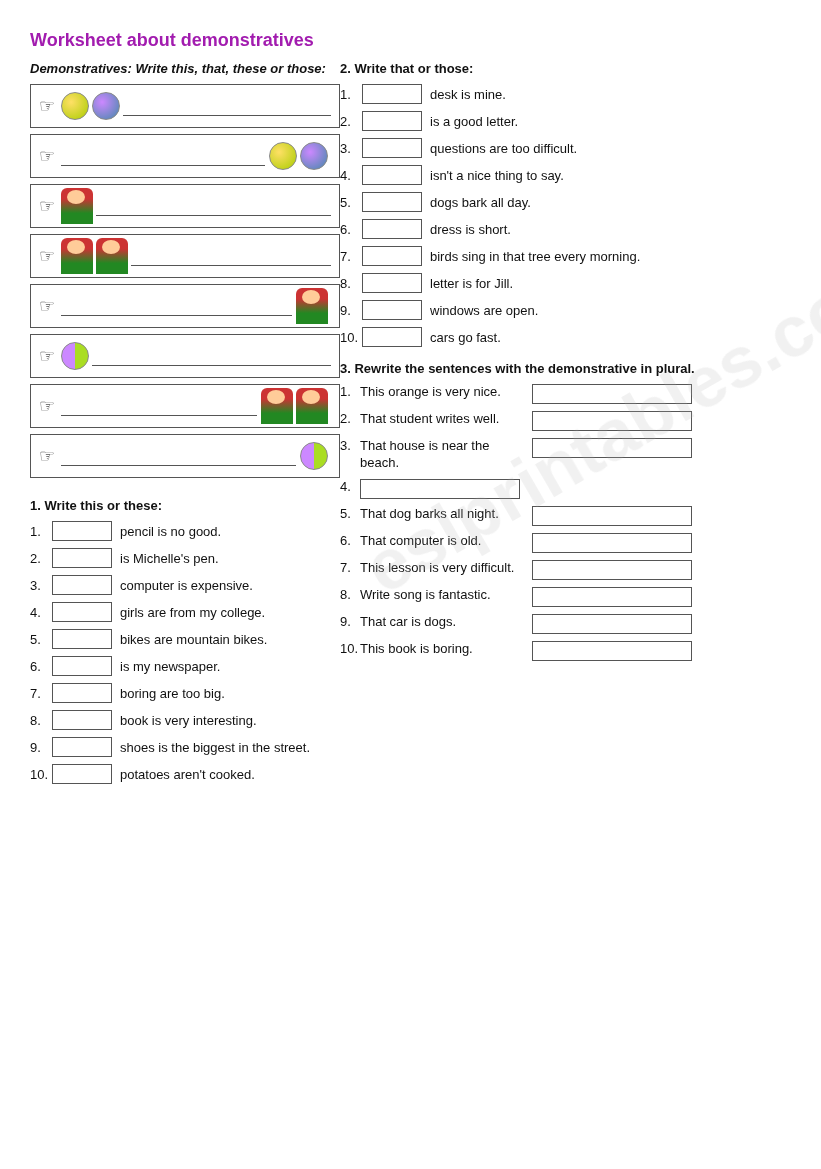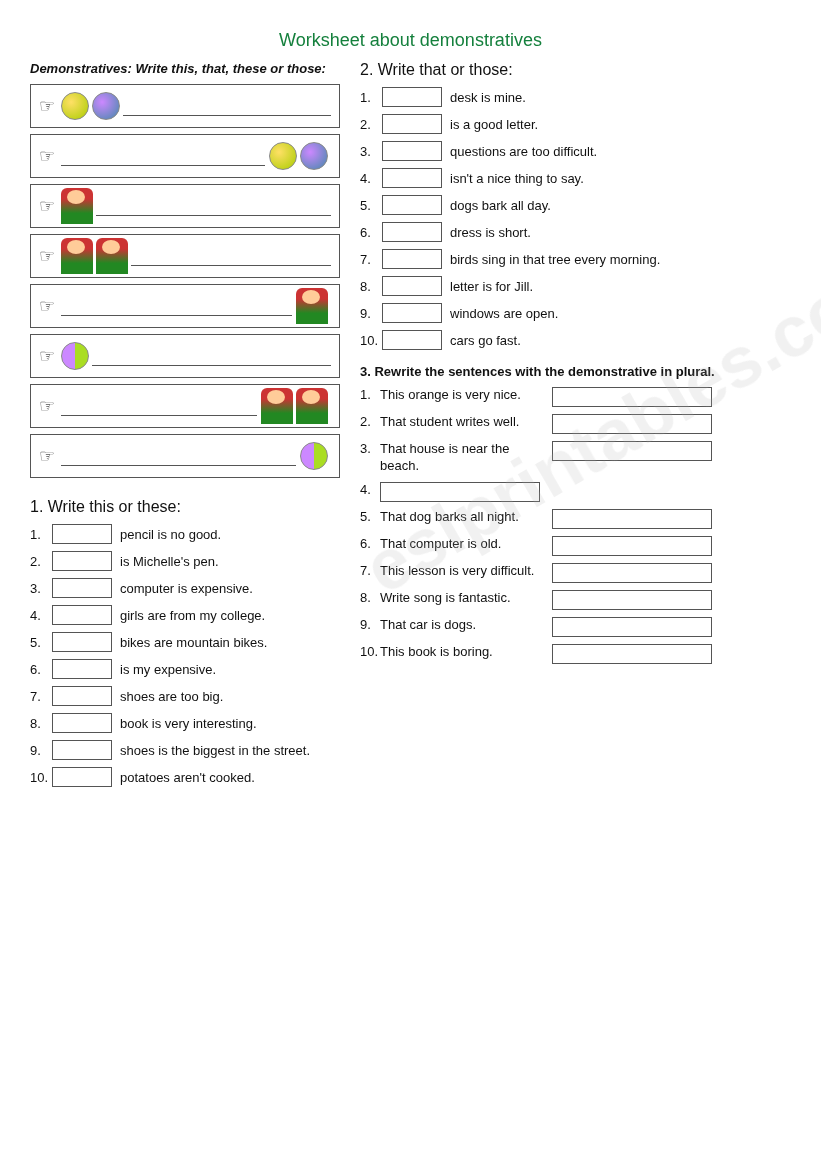--- a/index.html
+++ b/index.html
@@ -6,47 +6,45 @@
     body {
       background: #fff;
       font-family: Arial, sans-serif;
       font-size: 13px;
       width: 821px;
       min-height: 1169px;
       padding: 30px 30px 30px 30px;
       color: #111;
     }
     .page-title {
-      color: #15803d;
-      font-weight: normal;
+      color: #a21caf;
+      font-weight: bold;
       font-size: 18px;
       margin-bottom: 10px;
-      text-align: center;
     }
     .two-col {
       display: flex;
-      gap: 20px;
       align-items: flex-start;
     }
     .left-col {
       width: 310px;
       flex-shrink: 0;
     }
     .right-col {
       flex: 1;
     }
     .section-title {
       font-weight: bold;
       font-style: italic;
       margin-bottom: 8px;
       font-size: 13px;
     }
     .section-header {
-      font-weight: normal;
-      font-size: 16px;
+      font-weight: bold;
+      font-size: 13px;
       margin-bottom: 8px;
     }
     .demo-box {
       border: 1px solid #555;
       display: flex;
       align-items: center;
       padding: 4px 8px;
       margin-bottom: 6px;
       height: 44px;
       background: #fff;
@@ -274,26 +272,26 @@
     <span>girls are from my college.</span>
   </li>
           <li>
     <span class="num">5.</span>
     <span class="answer-box"></span>
     <span>bikes are mountain bikes.</span>
   </li>
           <li>
     <span class="num">6.</span>
     <span class="answer-box"></span>
-    <span>is my expensive.</span>
+    <span>is my newspaper.</span>
   </li>
           <li>
     <span class="num">7.</span>
     <span class="answer-box"></span>
-    <span>shoes are too big.</span>
+    <span>boring are too big.</span>
   </li>
           <li>
     <span class="num">8.</span>
     <span class="answer-box"></span>
     <span>book is very interesting.</span>
   </li>
           <li>
     <span class="num">9.</span>
     <span class="answer-box"></span>
     <span>shoes is the biggest in the street.</span>

